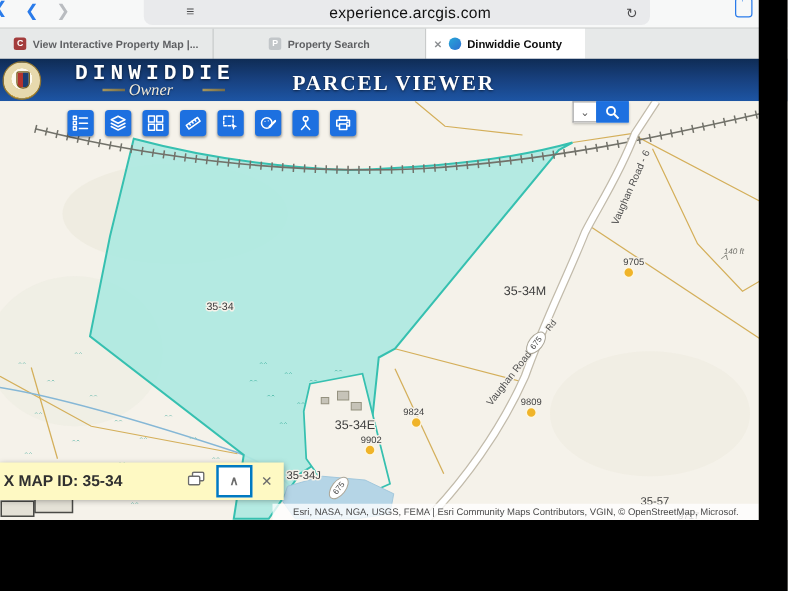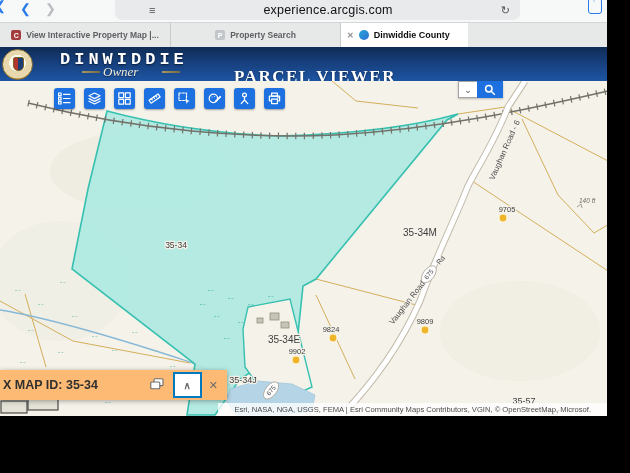--- a/index.html
+++ b/index.html
@@ -40,21 +40,21 @@
      background:linear-gradient(180deg,#0f2c55 0%, #173f7c 45%, #1d55a4 100%); overflow:visible; }
   .seal { position:absolute; left:2px; top:2px; width:31px; height:31px; border-radius:50%;
      background:radial-gradient(circle at 50% 45%, #fdf9ee 0 38%, #e7d9ad 39% 70%, #caa94e 71%);
      border:1px solid #8e7433; }
   .seal .crest { position:absolute; left:10px; top:7px; width:11px; height:14px;
      background:linear-gradient(90deg,#b3332e 50%, #1c3e74 50%); border:1px solid #7a6322; border-radius:2px 2px 5px 5px; }
   .countyname { position:absolute; left:39px; top:3px; font-family:Liberation Mono, monospace; font-size:17px; letter-spacing:4px; color:#fff; font-weight:600; text-shadow:0 1px 2px rgba(0,0,0,.6);margin-left:21px; }
   .countyscript { position:absolute; left:103px; top:17px; font-family:"Liberation Serif", serif; font-style:italic; font-size:13px; color:#f2ecdc; text-shadow:0 1px 1px rgba(0,0,0,.5); }
   .countyflank { position:absolute; top:24px; height:2px; width:18px; background:linear-gradient(90deg,#caa94e,#8e7433); opacity:.8; }
   .flank-l { left:82px; } .flank-r { left:162px; }
-  .apptitle { position:absolute; left:0; right:0; top:20px; text-align:center; font-family:"Liberation Serif", serif; font-size:17px; font-weight:700; letter-spacing:1.5px; color:#fff; text-shadow:0 1px 2px rgba(0,0,0,.55); }
+  .apptitle { position:absolute; left:0; right:0; top:10px; text-align:center; font-family:"Liberation Serif", serif; font-size:17px; font-weight:700; letter-spacing:1.5px; color:#fff; text-shadow:0 1px 2px rgba(0,0,0,.55); }
 
   
   .map { position:absolute; left:0; top:81px; width:630px; height:335px; background:#f5f2ea; }
   .map svg { display:block; }
   text.lbl { font-family:"Liberation Sans", sans-serif; fill:#3e3e3e; paint-order:stroke; stroke:#f5f2ea; stroke-width:2.4px; stroke-linejoin:round; font-weight:500; }
   text.road { font-family:"Liberation Sans", sans-serif; fill:#4e4e4e; paint-order:stroke; stroke:#f5f2ea; stroke-width:2px; }
   text.scale { font-family:"Liberation Sans", sans-serif; font-style:italic; fill:#70706a; }
   text.shieldtxt { font-family:"Liberation Sans", sans-serif; fill:#4a4a4a; }
 
   
@@ -64,21 +64,21 @@
 
   
   .searchbox { position:absolute; left:458px; top:81px; height:17px; display:flex; box-shadow:0 1px 2px rgba(0,0,0,.25); }
   .sb-dd { width:19px; background:#fff; border:1px solid #a5a5a5; border-right:none; display:flex; align-items:center; justify-content:center; color:#555; font-size:9px; }
   .sb-input { width:95px; border:1px solid #a5a5a5; font-size:9px; padding:0 3px; color:#444; background:#fff; outline:none; }
   .sb-input::placeholder { color:#8f8f8f; }
   .sb-btn { width:26px; background:#1d70e0; border:1px solid #1d70e0; display:flex; align-items:center; justify-content:center; }
   .sb-btn svg { stroke:#fff; fill:none; stroke-width:1.5; }
 
   
-  .popup { position:absolute; left:0; top:370px; width:227px; height:30px; background:#fdba74; box-shadow:0 1px 5px rgba(0,0,0,.35); display:flex; align-items:center; }
+  .popup { position:absolute; left:0; top:370px; width:227px; height:30px; background:#fef9c3; box-shadow:0 1px 5px rgba(0,0,0,.35); display:flex; align-items:center; }
   .popup .ptitle { font-size:12.5px; font-weight:700; color:#303030; margin-left:3px; white-space:nowrap; flex:1; }
   .popup .dock { margin-right:9px; }
   .popup .dock svg { stroke:#6c6c6c; fill:#fff; stroke-width:1.1; }
   .popup .expand { width:29px; height:26px; border:2px solid #0079c1; background:#fff; display:flex; align-items:center; justify-content:center; color:#6c6c6c; font-size:10px; font-weight:700; margin-right:7px; }
   .popup .pclose { color:#6c6c6c; font-size:11px; margin-right:9px; }
 
   
   .attrib { position:absolute; right:23px; top:403px; height:13px; background:rgba(255,255,255,.78); color:#4a4a4a; font-size:7.6px; line-height:13px; padding:0 16px; white-space:nowrap; }
 
   

